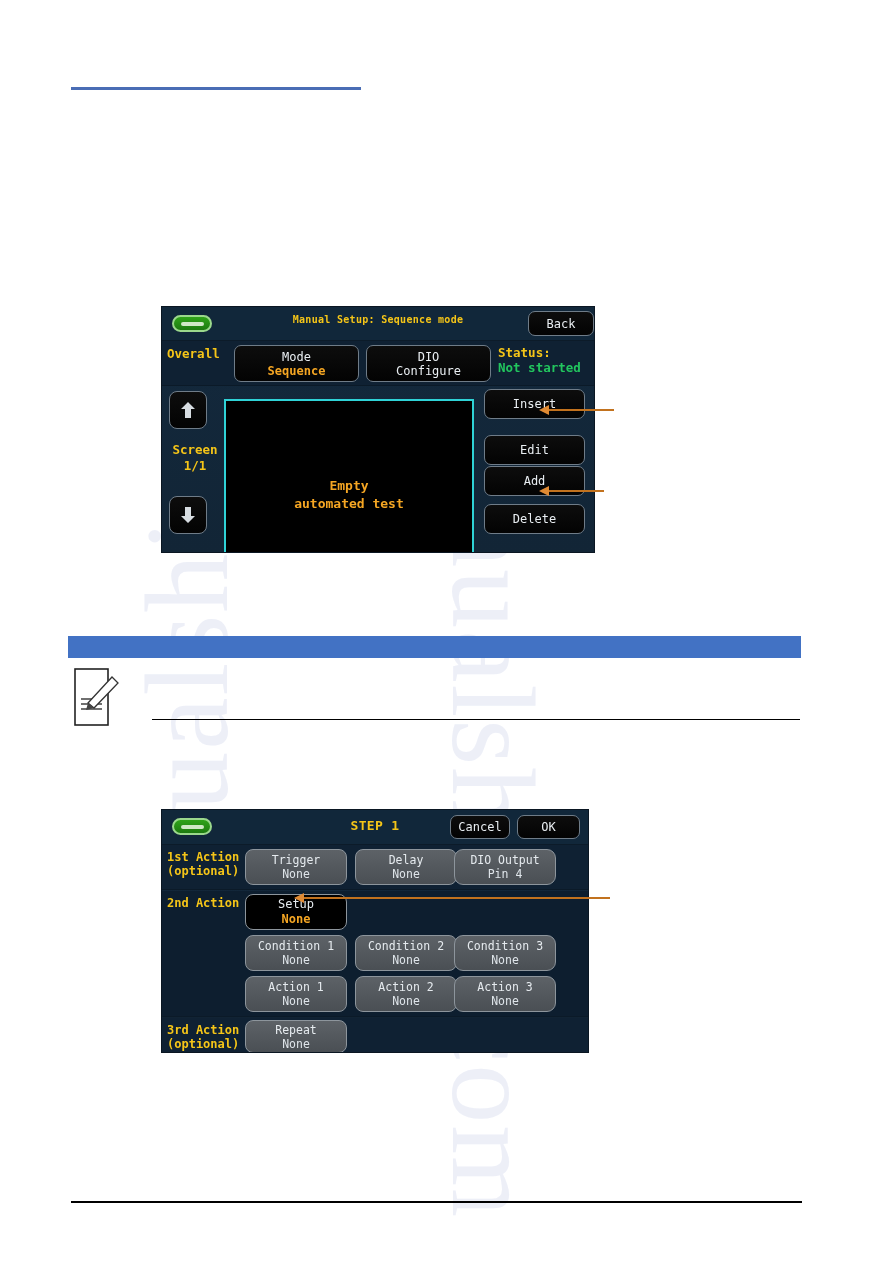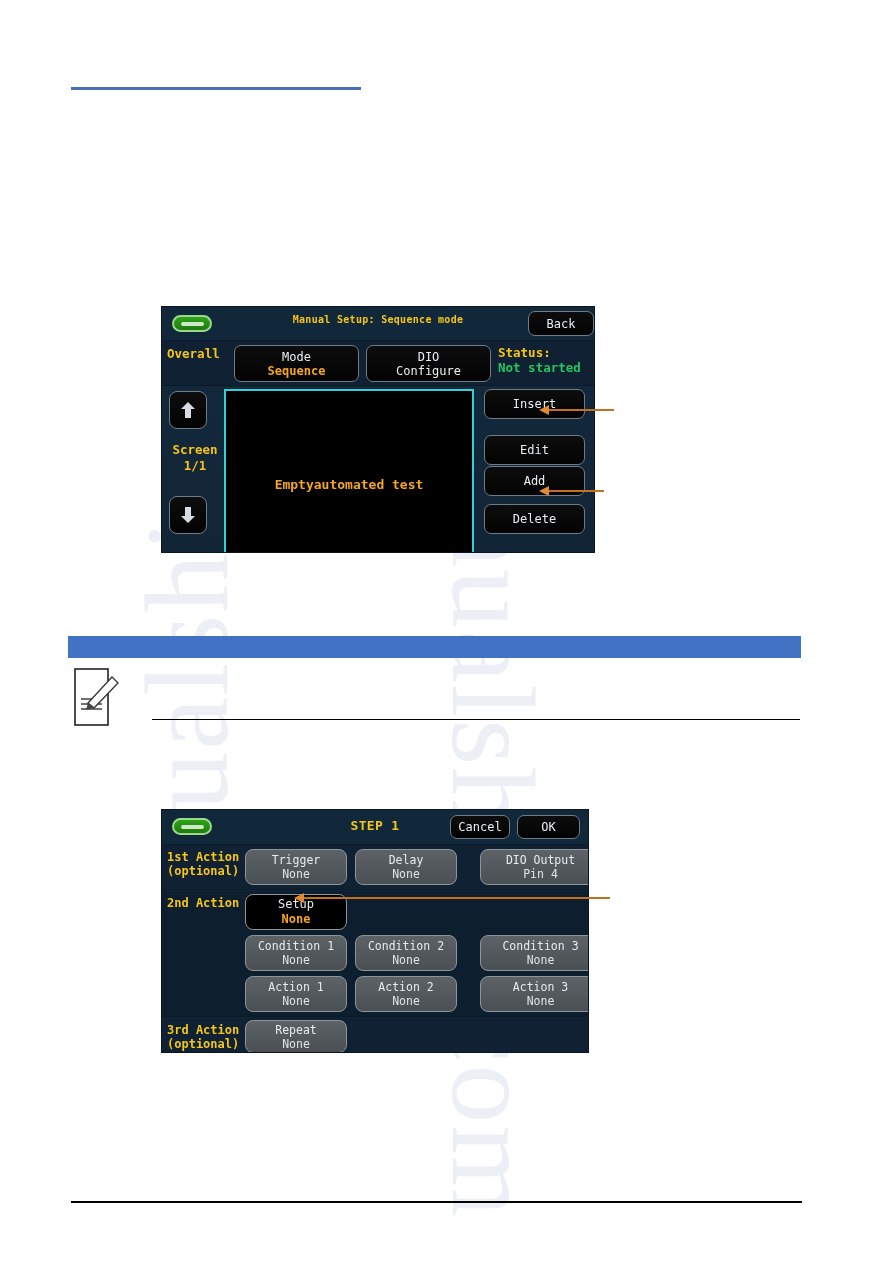--- a/index.html
+++ b/index.html
@@ -262,28 +262,28 @@
     text-align: center;
     color: #f5c518;
     font-size: 12.5px;
     font-weight: bold;
     line-height: 16px;
     font-family: "DejaVu Sans Mono", monospace;
   }
   .test-area {
     position: absolute;
     left: 62px;
-    top: 3px;
+    top: 13px;
     width: 250px;
     height: 192px;
     background: #000000;
     border: 2px solid #2fd2d6;
     box-sizing: border-box;
     display: flex;
-    flex-direction: row;
+    flex-direction: column;
     align-items: center;
     justify-content: center;
   }
   .test-area .t1,
   .test-area .t2 {
     color: #f5a623;
     font-size: 13px;
     font-weight: bold;
     font-family: "DejaVu Sans Mono", monospace;
     line-height: 18px;
@@ -348,21 +348,21 @@
     flex-direction: column;
     align-items: center;
     justify-content: center;
     font-family: "DejaVu Sans Mono", monospace;
   }
   .kbtn .g1 { color: #e6ebef; font-size: 12px; line-height: 15px; }
   .kbtn .g2 { color: #f5a623; font-size: 12px; line-height: 15px; font-weight: bold; }
 
   .c1 { left: 83px;  width: 102px; }
   .c2 { left: 193px; width: 102px; }
-  .c3 { left: 318px; width: 121px; }
+  .c3 { left: 292px; width: 102px; border-radius: 9px; }
 
   .r-trigger { top: 4px;  height: 36px; }
   .r-setup   { top: 3px;  height: 36px; }
   .r-cond    { top: 44px; height: 36px; }
   .r-act     { top: 85px; height: 36px; }
   .r-repeat  { top: 2px;  height: 33px; }
 
   
   .callout {
     position: absolute;

